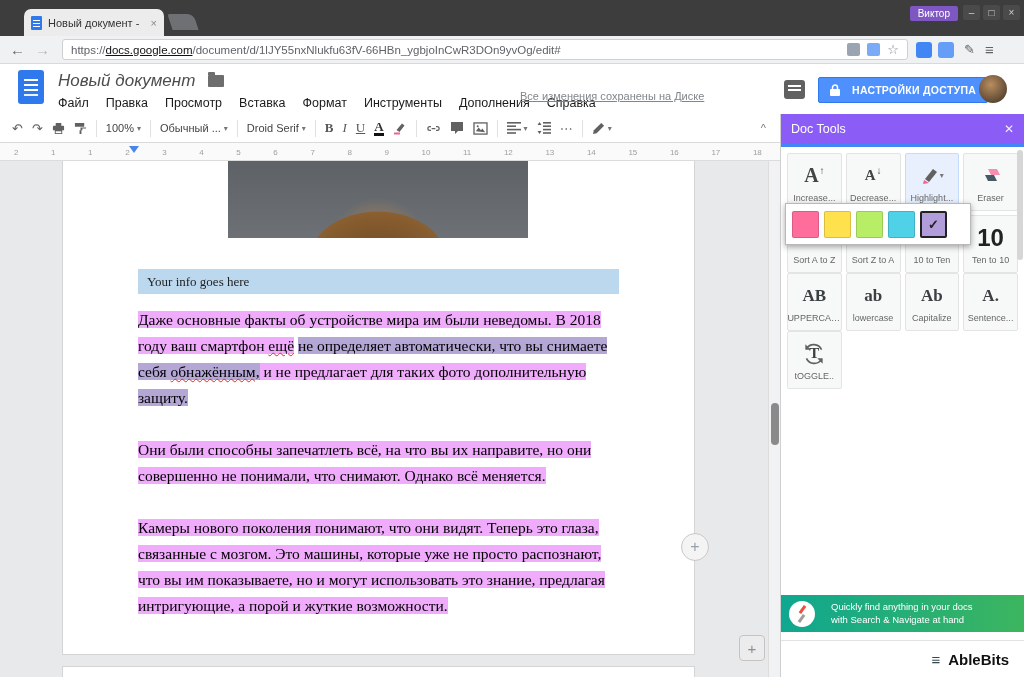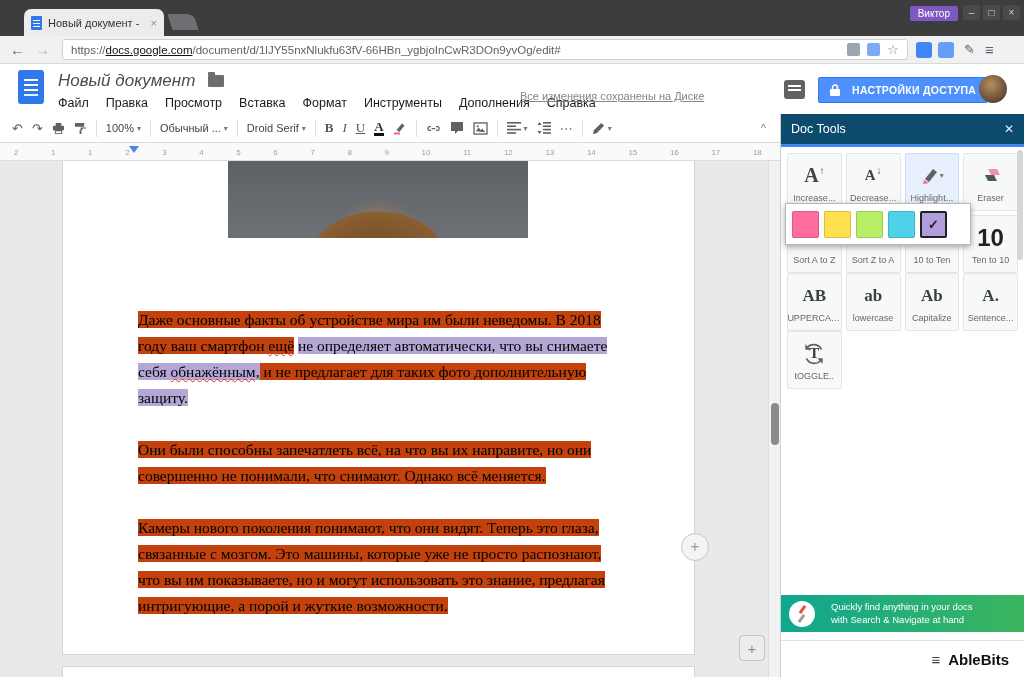--- a/index.html
+++ b/index.html
@@ -73,31 +73,31 @@
   #canvas{left:0;top:161px;width:780px;height:516px;background:#e8e9ea;overflow:hidden}
   #page1{left:62px;top:0;width:633px;height:494px;background:#fff;border:1px solid #d5d5d5;border-top:none}
   #page2{left:62px;top:505px;width:633px;height:11px;background:#fff;border:1px solid #d5d5d5;border-bottom:none}
   #doc-image{left:165px;top:0;width:300px;height:77px;background:
     radial-gradient(ellipse 135px 95px at 50% 128%, #6e4a22 0%, #8a5f31 50%, rgba(0,0,0,0) 51%),
     radial-gradient(ellipse 70px 62px at 50% 100%, #a9825a 0%, rgba(0,0,0,0) 65%),
     linear-gradient(180deg,#5e6165 0%,#6d7175 100%)}
   #info-bar{left:75px;top:108px;width:481px;height:25px;display:flex;align-items:center;padding-left:9px;font-family:"Liberation Serif",serif;font-size:13px;color:#222}
   #doc-text{left:75px;top:146px;width:483px;font-family:"Liberation Serif",serif;font-size:15.5px;line-height:26px;color:#000}
   #doc-text p{margin-bottom:26px}
-  .hl-gray{background:#c2410c}
+  .hl-gray{background:#f0abfc}
   .hl-purple{background:#b4a7d6}
   .misspell{text-decoration:underline;text-decoration-style:wavy;text-decoration-color:#d93025;text-decoration-thickness:1px}
   #plus-circle{left:681px;top:372px;width:28px;height:28px;border-radius:50%;background:#f4f4f4;border:1px solid #c8c8c8;display:flex;align-items:center;justify-content:center;color:#9aa0a6;font-size:16px}
   #plus-square{left:739px;top:474px;width:26px;height:26px;border-radius:4px;background:#ececec;border:1px solid #c4c4c4;display:flex;align-items:center;justify-content:center;color:#8a8f94;font-size:15px}
   #doc-scroll-track{left:768px;top:0;width:12px;height:516px;background:#f1f2f3;border-left:1px solid #ddd}
   #doc-scroll-thumb{position:absolute;left:2px;top:242px;width:8px;height:42px;background:#8a8a8a;border-radius:4px}
 
   
   #sidebar{left:780px;top:114px;width:244px;height:563px;background:#fff;border-left:1px solid #cfcfcf}
-  #sb-header{height:30px;background:#0c4a6e;color:#fff;display:flex;align-items:center;justify-content:space-between;padding:0 10px;font-size:12.5px}
+  #sb-header{height:30px;background:#8b5cf6;color:#fff;display:flex;align-items:center;justify-content:space-between;padding:0 10px;font-size:12.5px}
   #sb-close{font-size:12px;color:#eee}
   #sb-blueline{height:3px;background:#4285f4}
   #sb-tools{position:relative;padding:6px}
   .tool-grid{display:grid;grid-template-columns:repeat(4,1fr);gap:4px}
   .tool-cell{background:#f7f8f8;border:1px solid #e3e4e5;border-radius:2px;height:58px;display:flex;flex-direction:column;align-items:center;justify-content:center;gap:3px;overflow:hidden}
   .tool-cell.active{background:#e8f0fe;border-color:#c6dafc}
   .tool-icon{height:28px;display:flex;align-items:center;justify-content:center;color:#3c4043}
   .tool-label{font-size:9px;color:#666;white-space:nowrap;max-width:54px;overflow:hidden;text-overflow:ellipsis}
   .big-a{font-size:20px;font-weight:bold;font-family:"Liberation Serif",serif;color:#444}
   .big-a.small{font-size:15px}
@@ -293,20 +293,21 @@
       <span>16</span>
       <span>17</span>
       <span>18</span>
   </div>
   <div id="ruler-marker"></div>
 </div>
 
 <div class="abs" id="canvas">
   <div class="abs" id="page1">
     <div class="abs" id="doc-image"></div>
+    <div class="abs" id="info-bar" style="background: rgb(188, 216, 239);">Your info goes here</div>
     <div class="abs" id="doc-text">
       <p><span class="hl-gray">Даже основные факты об устройстве мира им были неведомы. В 2018 году ваш смартфон </span><span class="hl-gray misspell">ещё</span><span> </span><span class="hl-purple">не определяет автоматически, что вы снимаете себя </span><span class="hl-purple misspell">обнажённым,</span><span class="hl-gray"> и не предлагает для таких фото дополнительную </span><span class="hl-purple">защиту.</span></p>
       <p><span class="hl-gray">Они были способны запечатлеть всё, на что вы их направите, но они совершенно не понимали, что снимают. Однако всё меняется.</span></p>
       <p><span class="hl-gray">Камеры нового поколения понимают, что они видят. Теперь это глаза, связанные с мозгом. Это машины, которые уже не просто распознают, что вы им показываете, но и могут использовать это знание, предлагая интригующие, а порой и жуткие возможности.</span></p>
     </div>
   </div>
   <div class="abs" id="page2"></div>
   <div class="abs" id="plus-circle">+</div>
   <div class="abs" id="plus-square">+</div>
   <div class="abs" id="doc-scroll-track">

